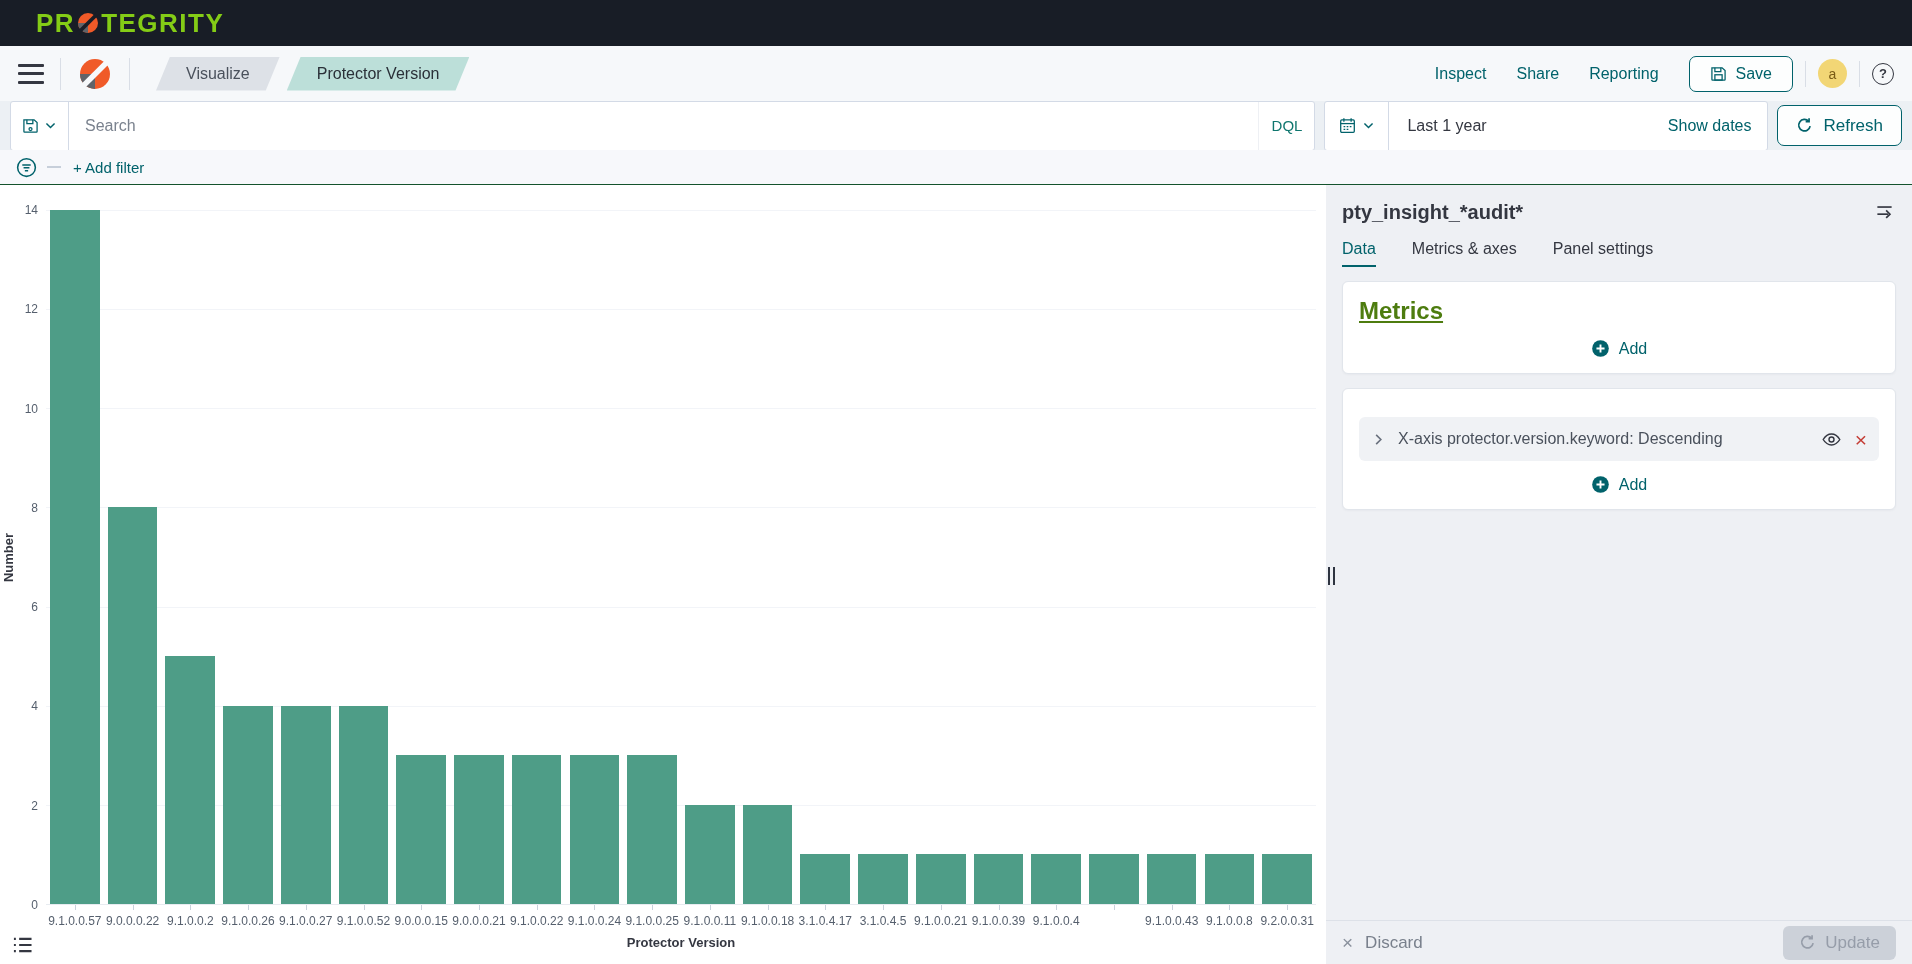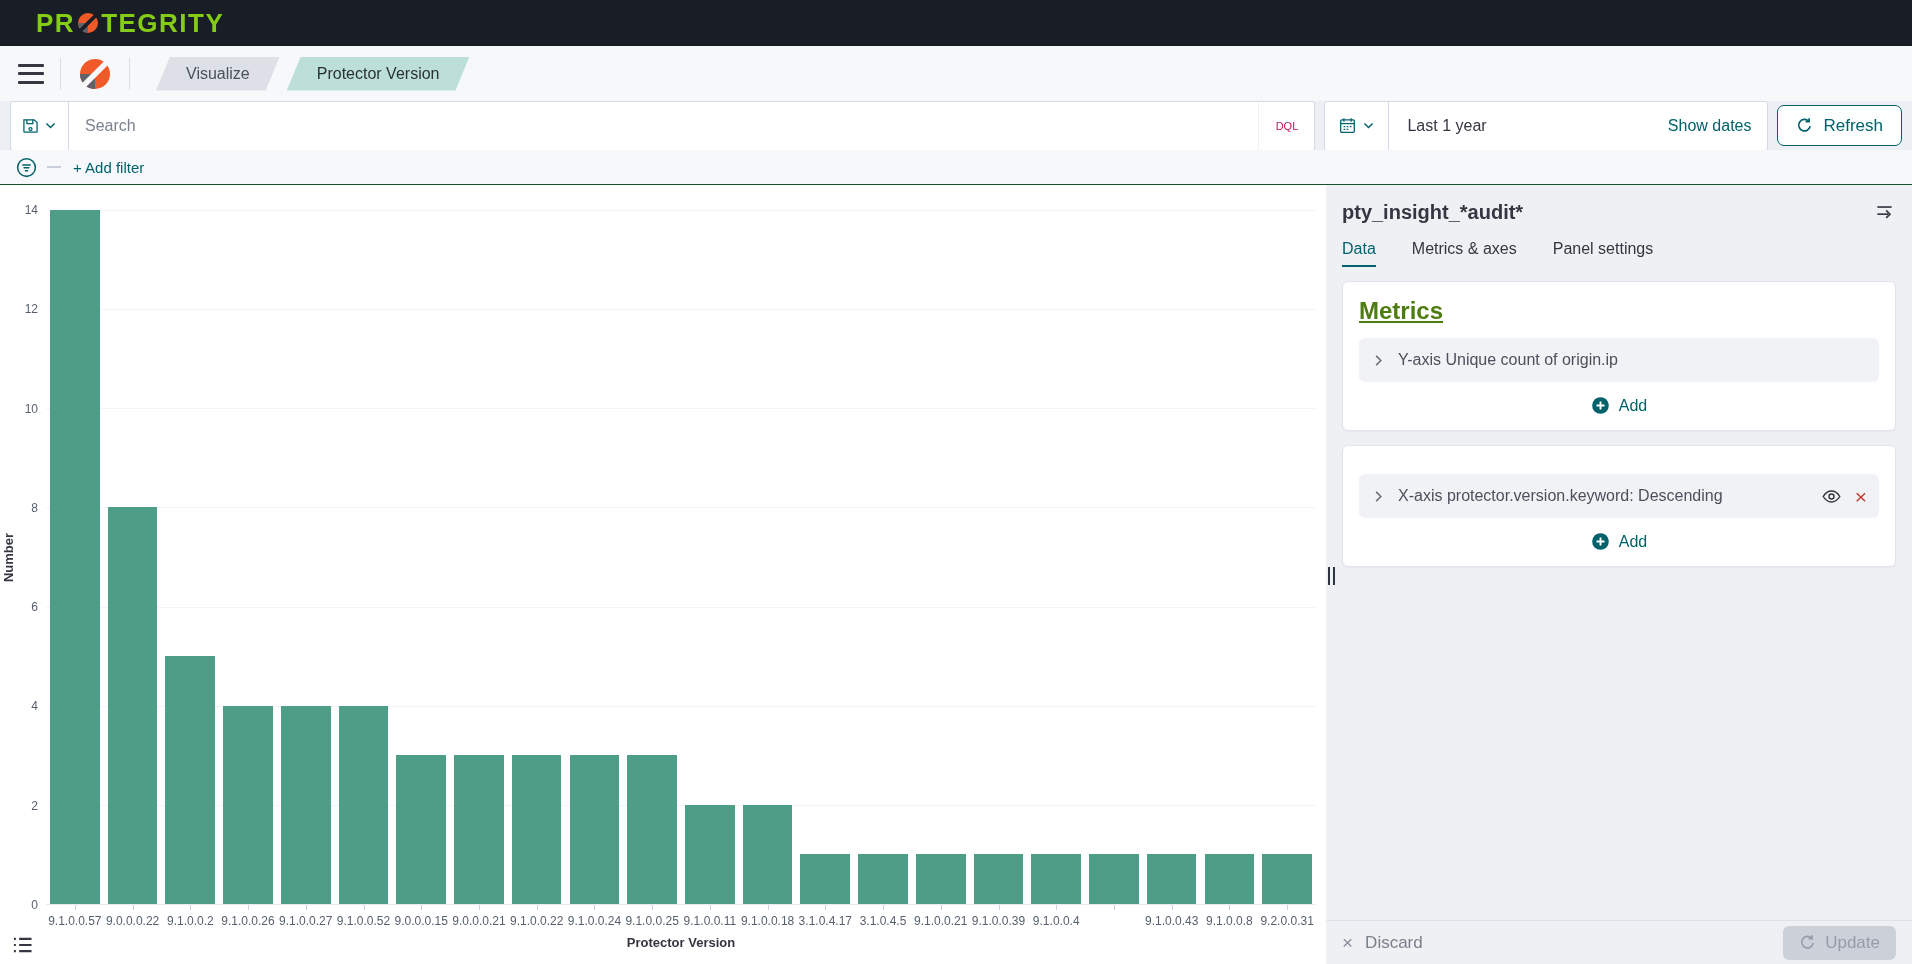--- a/index.html
+++ b/index.html
@@ -31,21 +31,21 @@
   .avatar { width:29px; height:29px; border-radius:50%; background:#f2d675; color:#7a5c16; font-size:14px; display:flex; align-items:center; justify-content:center; cursor:pointer; }
   .help-btn { width:22px; height:22px; border-radius:50%; border:1.5px solid #343741; color:#343741; font-size:13px; font-weight:bold; display:flex; align-items:center; justify-content:center; cursor:pointer; background:transparent; }
 
   
   .query-row { position:absolute; left:0; top:101px; width:100%; height:49px; background:#ecEFF4; background:#ecf0f4; display:flex; align-items:center; padding:0 10px; gap:9px; }
   .qbox { height:50px; background:#fff; border:1px solid #d3dae6; border-radius:3px; display:flex; align-items:center; }
   .qbox.search { flex:1; }
   .saved-query-btn { width:58px; height:100%; display:flex; align-items:center; justify-content:center; gap:5px; color:#01626b; border-right:1px solid #d3dae6; background:transparent; border-top:0;border-left:0;border-bottom:0; cursor:pointer; }
   .search-input { flex:1; border:0; outline:0; font-size:16px; padding:0 16px; color:#343741; font-family:inherit; background:transparent; }
   .search-input::placeholder { color:#7a828e; }
-  .dql-btn { width:56px; height:100%; border:0; background:transparent; color:#be185d; font-size:11px; cursor:pointer; border-left:1px solid #eef0f4; }
+  .dql-btn { width:56px; height:100%; border:0; background:transparent; color:#0f766e; font-size:15px; cursor:pointer; border-left:1px solid #eef0f4; }
   .qbox.date { width:444px; }
   .cal-btn { width:64px; height:100%; display:flex; align-items:center; justify-content:center; gap:6px; color:#01626b; border:0; border-right:1px solid #d3dae6; background:transparent; cursor:pointer; }
   .time-range { font-size:16px; color:#343741; padding-left:18px; }
   .show-dates { margin-left:auto; border:0; background:transparent; color:#01626b; font-size:16px; padding-right:16px; cursor:pointer; }
   .refresh-btn { height:41px; min-width:120px; border:1px solid #01626b; border-radius:7px; background:#fdfefe; color:#01626b; font-size:17px; display:flex; align-items:center; justify-content:center; gap:10px; padding:0 18px; cursor:pointer; }
 
   
   .filter-row { position:absolute; left:0; top:150px; width:100%; height:35px; background:#f7f8fb; display:flex; align-items:center; padding:0 16px; border-bottom:1px solid #14532d; }
   .filter-dash { width:14px; height:2px; background:#c7cfda; margin:0 12px 0 10px; }
   .add-filter { border:0; background:transparent; color:#01626b; font-size:15px; cursor:pointer; }
@@ -125,20 +125,39 @@
       </svg>
     </span>
     <div class="vdiv"></div>
     <div class="tabs">
       <div class="tab gray">
         <span>Visualize</span>
       </div>
       <div class="tab active">
         <span>Protector Version</span>
       </div>
+    </div>
+    <div class="nav-right">
+      <span class="nav-link">Inspect</span>
+      <span class="nav-link">Share</span>
+      <span class="nav-link">Reporting</span>
+      <button class="save-btn">
+        <span>
+          <svg width="17" height="17" viewBox="0 0 16 16" fill="none" stroke="currentColor" stroke-width="1.2">
+            <path d="M1.8 2.6h9.6L14.2 5.2v8.4a.6.6 0 0 1-.6.6H2.4a.6.6 0 0 1-.6-.6z"></path>
+            <path d="M4.6 2.6v3.6h5.6V2.6"></path>
+              <rect x="4.6" y="9.2" width="6.8" height="5"></rect>
+          </svg>
+        </span>
+        <span>Save</span>
+      </button>
+      <div class="vdiv short"></div>
+      <div class="avatar">a</div>
+      <div class="vdiv short"></div>
+      <button class="help-btn">?</button>
     </div>
   </nav>
 
   <div class="query-row">
     <div class="qbox search">
       <button class="saved-query-btn">
         <span>
           <svg width="17" height="17" viewBox="0 0 16 16" fill="none" stroke="currentColor" stroke-width="1.2">
             <path d="M1.8 2.6h9.6L14.2 5.2v8.4a.6.6 0 0 1-.6.6H2.4a.6.6 0 0 1-.6-.6z"></path>
             <path d="M4.6 2.6v3.6h5.6V2.6"></path>
@@ -311,28 +330,20 @@
       </button>
     </div>
     <div class="panel-tabs">
       <div class="ptab active">Data</div>
       <div class="ptab">Metrics &amp; axes</div>
       <div class="ptab">Panel settings</div>
     </div>
 
     <div class="card">
       <div class="card-heading">Metrics</div>
-      <div class="agg-row">
-        <span>
-          <svg width="15" height="15" viewBox="0 0 16 16" fill="none" stroke="#69707d" stroke-width="1.7">
-              <path d="M5.5 3 10.5 8 5.5 13"></path>
-            </svg>
-        </span>
-        <span class="agg-label">Y-axis Unique count of origin.ip</span>
-      </div>
       <button class="add-row">
         <span>
           <svg width="19" height="19" viewBox="0 0 16 16">
               <circle cx="8" cy="8" r="7" fill="#01626b"></circle>
               <path d="M8 4.6v6.8M4.6 8h6.8" stroke="#fff" stroke-width="1.6"></path>
             </svg>
         </span>
         <span>Add</span>
       </button>
     </div>

